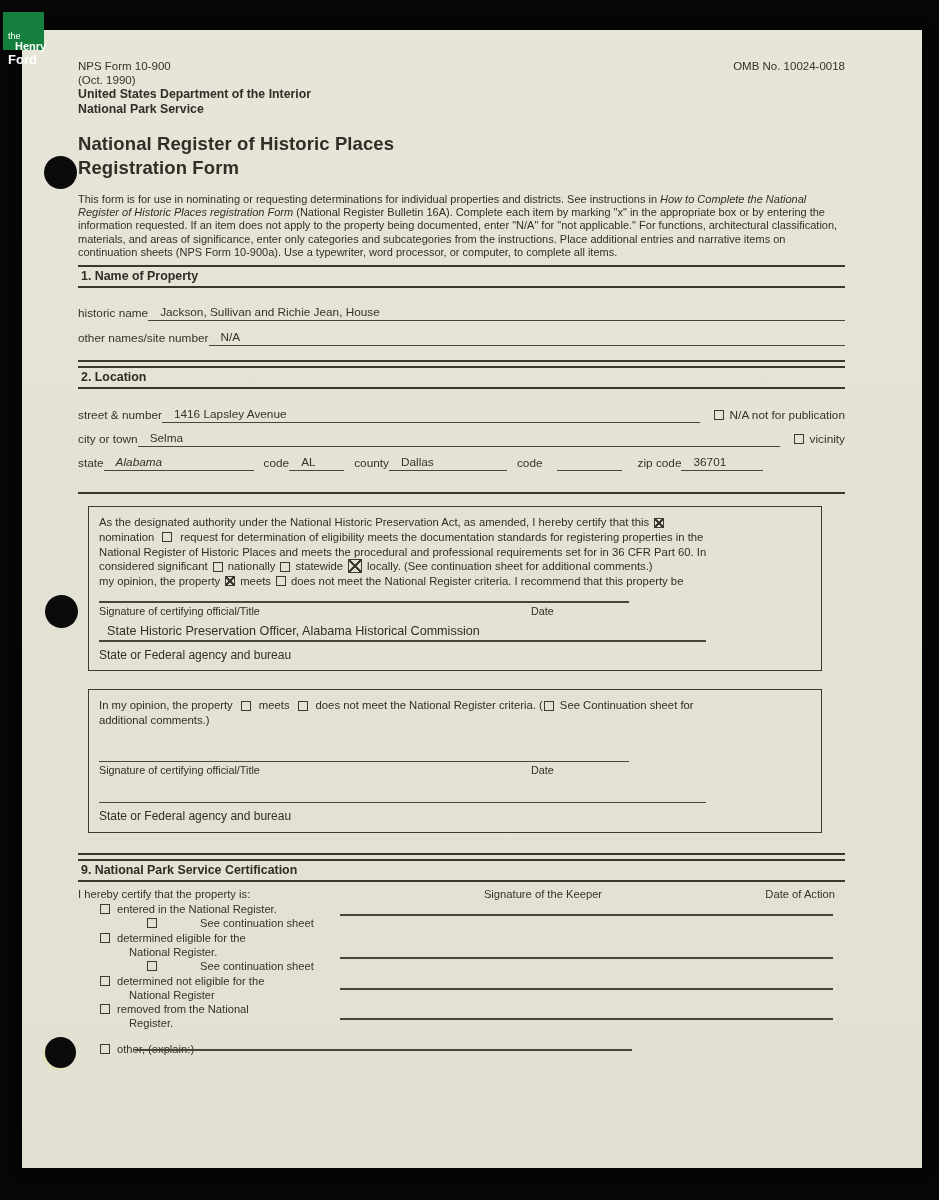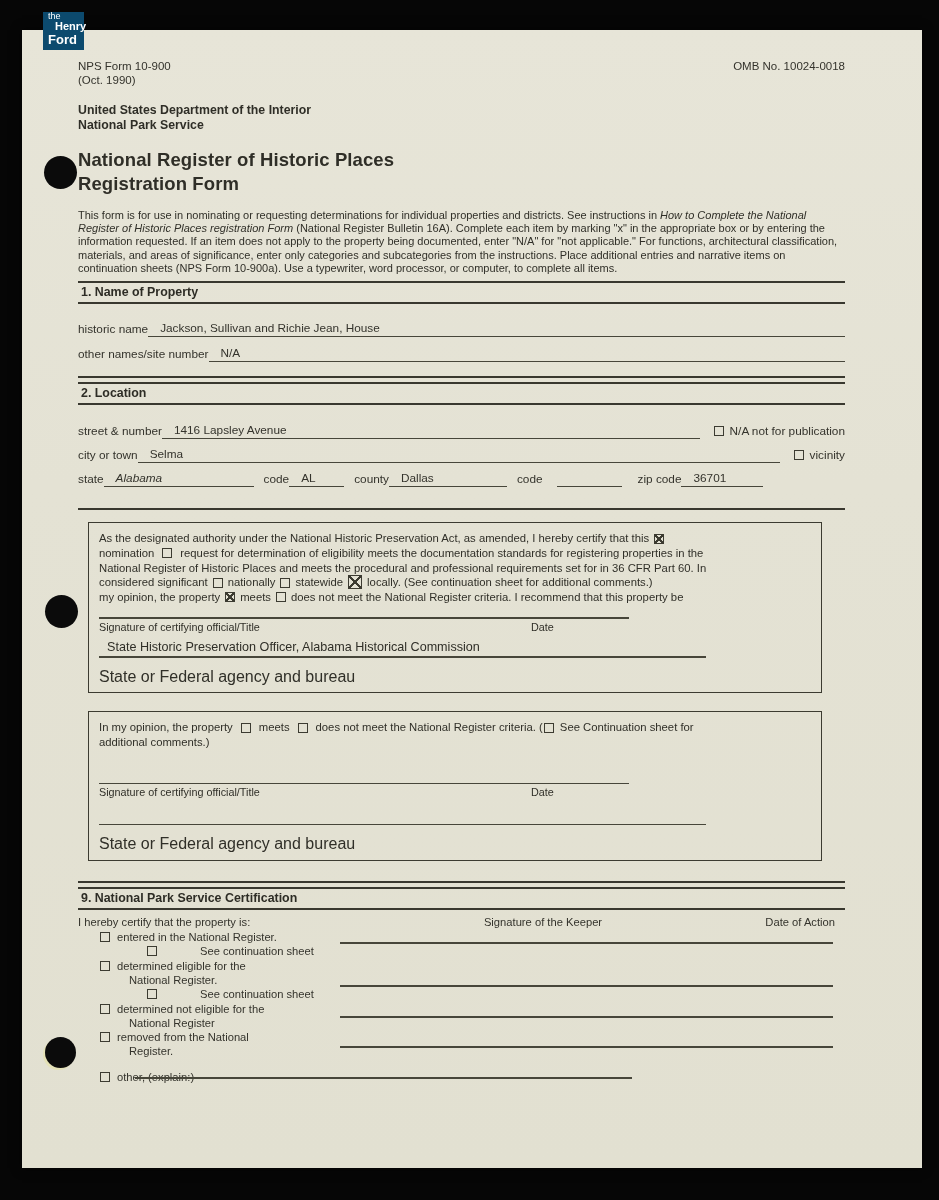--- a/index.html
+++ b/index.html
@@ -18,28 +18,28 @@
     box-shadow:0 0 10px rgba(0,0,0,.65);
   }
   
   .hole { position:absolute; background:#0b0b0b; border-radius:50%; }
   .hole1 { left:22px; top:126px; width:33px; height:33px; }
   .hole2 { left:23px; top:565px; width:33px; height:33px; }
   .hole3 { left:23px; top:1007px; width:31px; height:31px; box-shadow:-2px 2px 0 rgba(230,225,160,.55); }
   
   .logo {
     position:absolute; left:3px; top:12px; width:41px; height:38px;
-    background:#0c4a6e; color:#fff; z-index:5; line-height:1; padding-top:0;margin-left:40px;
+    background:#15803d; color:#fff; z-index:5; line-height:1; padding-top:20px;
   }
   .logo .l-the  { display:block; font-size:9px;  margin-left:5px; }
   .logo .l-henry{ display:block; font-size:11px; font-weight:bold; margin-left:12px; margin-top:0px; }
   .logo .l-ford { display:block; font-size:13px; font-weight:bold; margin-left:5px;  margin-top:1px; }
 
   .top-row { display:flex; justify-content:space-between; font-size:11.5px; line-height:13.5px; }
-  .dept { margin-top:16px; font-size:12.3px; font-weight:bold; line-height:15px; color:#2f2e27; }
+  .dept { font-size:12.3px; font-weight:bold; line-height:15px; color:#2f2e27; }
   .title { margin-top:15px; font-size:18.5px; font-weight:bold; line-height:24px; color:#2f2e27; letter-spacing:.1px; }
   .instr { margin-top:13px; font-size:11px; line-height:13.2px; text-align:left; color:#302f28; }
   .instr i { font-style:italic; }
 
   .sec-head {
     margin-top:4px;
     border-top:2.2px solid #39382f;
     border-bottom:2.6px solid #39382f;
     font-size:12.4px; font-weight:bold; color:#2d2c25;
     padding:2px 0 3px 3px;
@@ -70,21 +70,21 @@
     margin:12px 0 0 10px; width:734px;
     border:1.6px solid #3c3b31; padding:8px 10px 8px 10px;
     font-size:11.3px; line-height:14.6px; color:#302f28;
   }
   .cert-box .cline { white-space:nowrap; }
   .sig-rule  { height:1.6px; background:#47463a; margin-top:13px; width:530px; }
   .sig-rule2 { height:1.6px; background:#47463a; margin-top:2px;  width:607px; }
   .sig-labels { position:relative; width:530px; font-size:10.8px; padding-top:1px; }
   .sig-labels .date-lbl { position:absolute; left:432px; top:1px; }
   .typed-title { font-size:12.6px; margin:5px 0 0 8px; color:#2f2e27; }
-  .bureau { font-size:16px; padding-top:12px; }
+  .bureau { font-size:12px; padding-top:6px; }
   .gap20 { height:20px; } .gap22 { height:22px; }
 
   .s4 { position:relative; margin-top:5px; min-height:185px; font-size:11.2px; line-height:14px; }
   .s4-keeper { position:absolute; left:380px; top:0; width:170px; text-align:center; }
   .s4-date   { position:absolute; right:10px; top:0; }
   .s4-left { width:300px; }
   .s4-item { display:flex; align-items:flex-start; margin-left:22px; margin-top:0.5px; }
   .s4-item.sub { margin-left:69px;gap:36px; }
   .s4-item .cb { margin:2px 7px 0 0; }
   .s4-l2 { margin-left:51px; }

